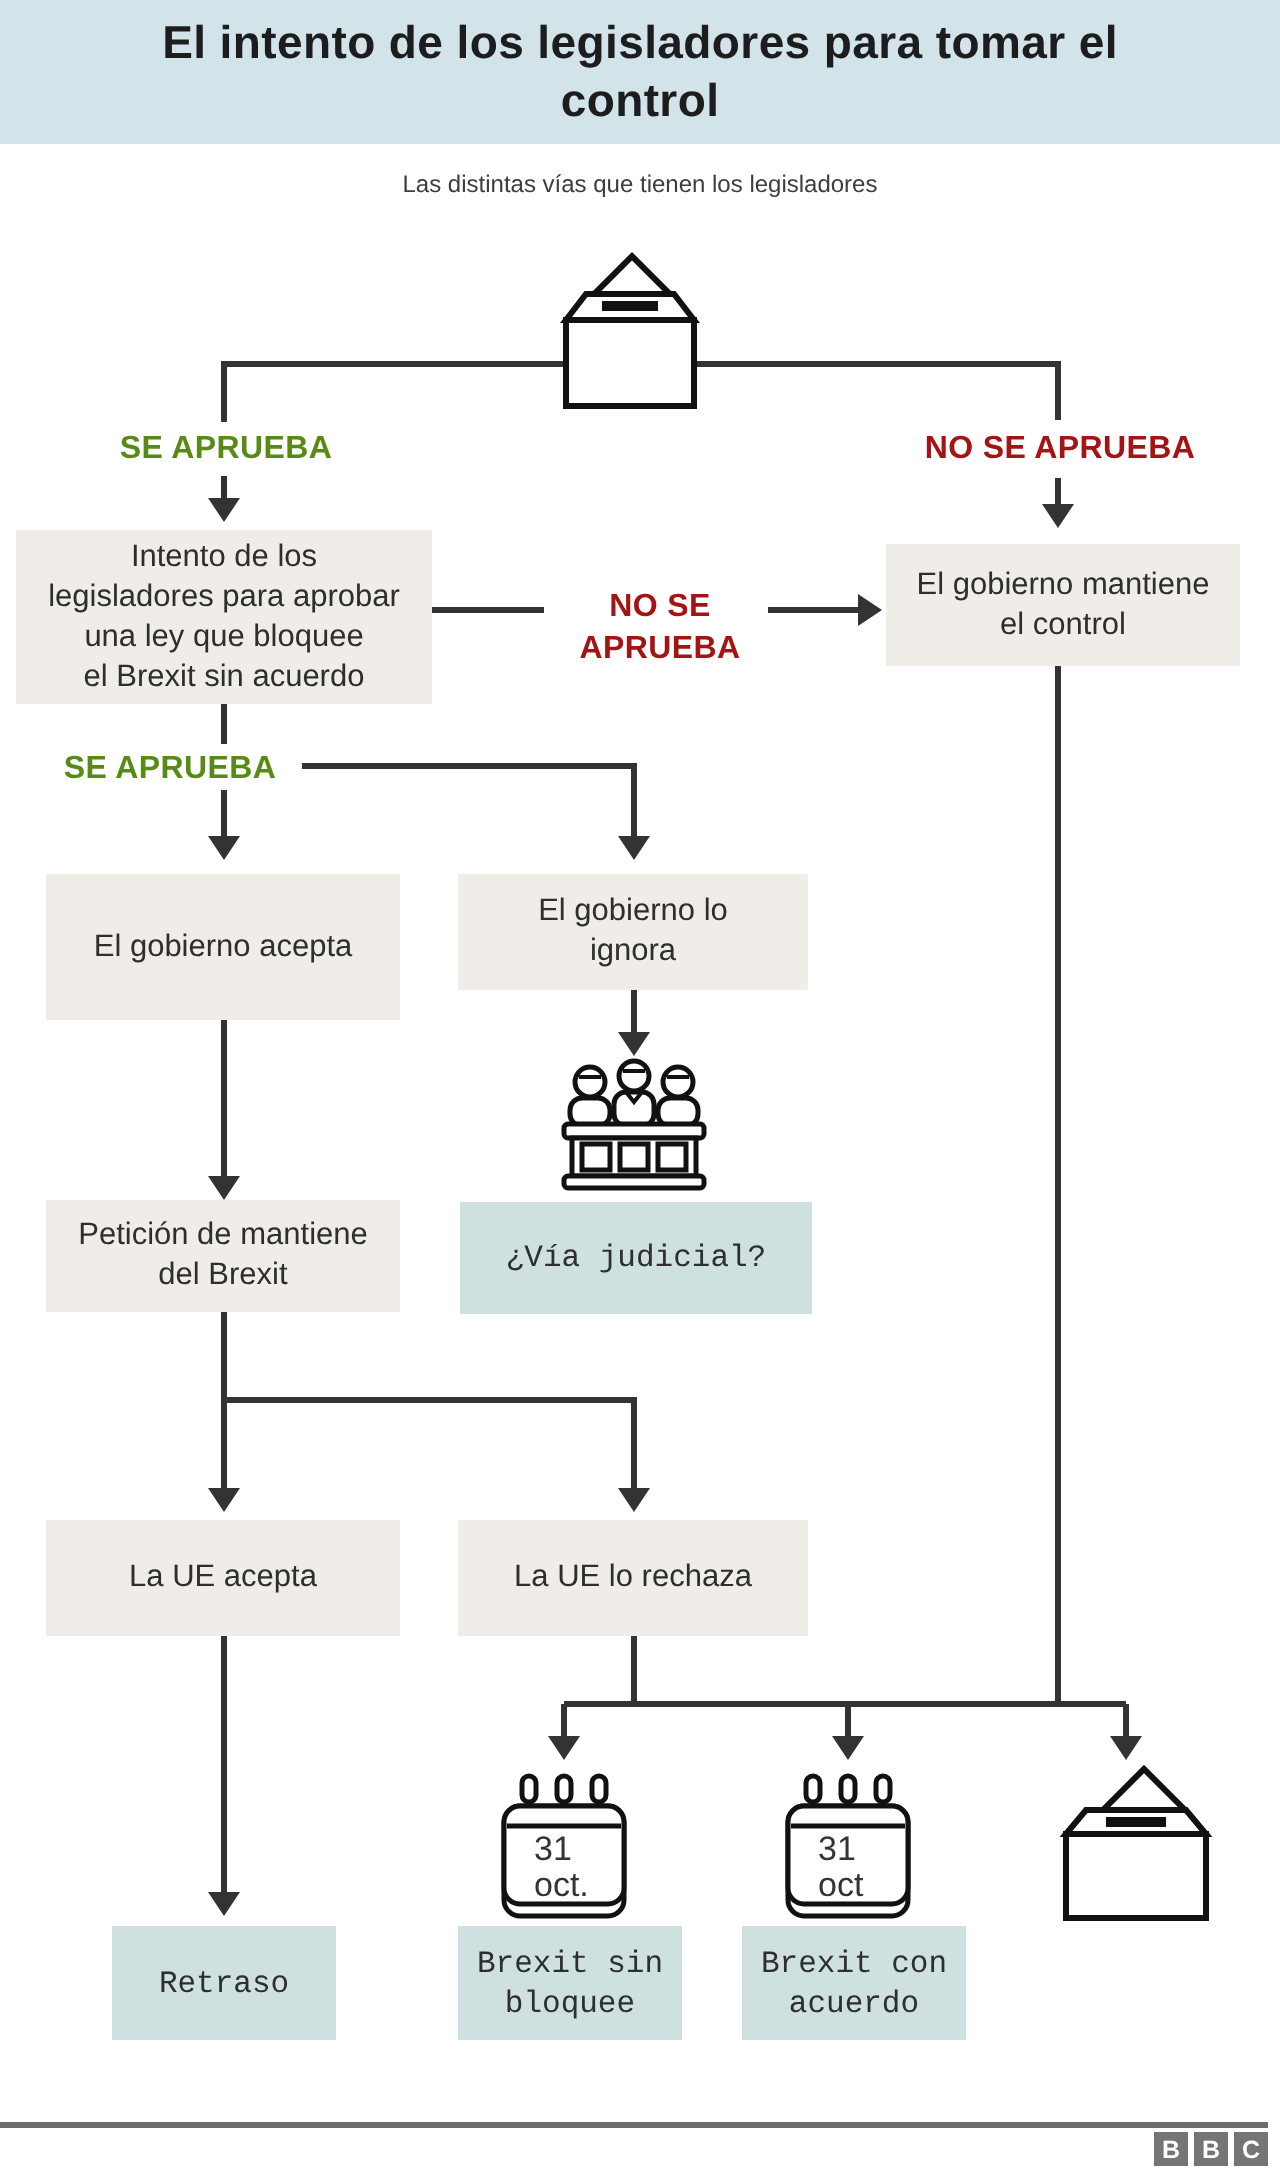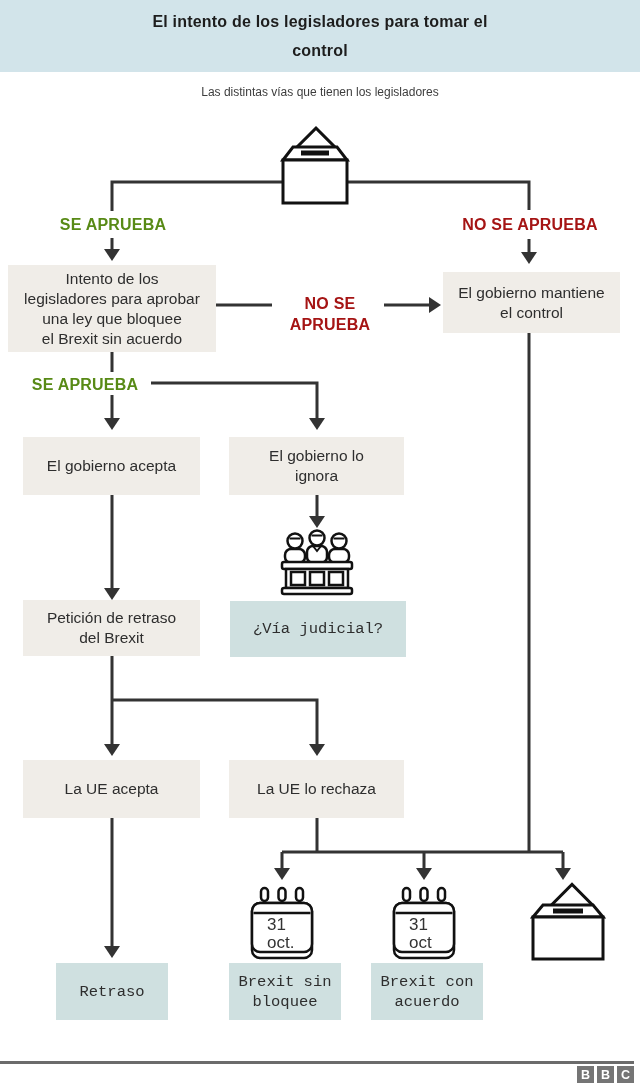--- a/index.html
+++ b/index.html
@@ -5,21 +5,21 @@
   html,body{margin:0;padding:0;background:#ffffff;}
   .canvas{
     position:relative;width:640px;height:1090px;background:#ffffff;
     font-family:"Liberation Sans","DejaVu Sans",sans-serif;overflow:hidden;
   }
   .titlebar{
     position:absolute;left:0;top:0;width:640px;height:72px;background:#d2e4ea;
     display:flex;align-items:center;justify-content:center;
   }
   .titlebar h1{
-    margin:0;font-size:16px;line-height:29px;font-weight:bold;color:#1d1d1d;
+    margin:0;font-size:23px;line-height:29px;font-weight:bold;color:#1d1d1d;
     text-align:center;white-space:pre-line;letter-spacing:.2px;
   }
   .subtitle{
     position:absolute;left:0;top:85px;width:640px;text-align:center;
     font-size:12px;color:#3d3d3d;
   }
   .connectors{position:absolute;left:0;top:0;}
   .icon{position:absolute;}
   .node{
     position:absolute;display:flex;align-items:center;justify-content:center;
@@ -90,25 +90,25 @@
   <div class="flow-label red" style="left:275px;top:293px;width:110px">NO SE
 APRUEBA</div>
   <div class="flow-label green" style="left:10px;top:374px;width:150px">SE APRUEBA</div>
 
   <div class="node gray" style="left:8px;top:265px;width:208px;height:87px">Intento de los
 legisladores para aprobar
 una ley que bloquee
 el Brexit sin acuerdo</div>
   <div class="node gray" style="left:443px;top:272px;width:177px;height:61px">El gobierno mantiene
 el control</div>
-  <div class="node gray" style="left:23px;top:437px;width:177px;height:58px">El gobierno acepta</div>
+  <div class="node gray" style="left:23px;top:437px;width:177px;height:73px">El gobierno acepta</div>
   <div class="node gray" style="left:229px;top:437px;width:175px;height:58px">El gobierno lo
 ignora</div>
   <div class="node blue" style="left:230px;top:601px;width:176px;height:56px">¿Vía judicial?</div>
-  <div class="node gray" style="left:23px;top:600px;width:177px;height:56px">Petición de retraso
+  <div class="node gray" style="left:23px;top:600px;width:177px;height:56px">Petición de mantiene
 del Brexit</div>
   <div class="node gray" style="left:23px;top:760px;width:177px;height:58px">La UE acepta</div>
   <div class="node gray" style="left:229px;top:760px;width:175px;height:58px">La UE lo rechaza</div>
   <div class="node blue" style="left:56px;top:963px;width:112px;height:57px">Retraso</div>
   <div class="node blue" style="left:229px;top:963px;width:112px;height:57px">Brexit sin
 bloquee</div>
   <div class="node blue" style="left:371px;top:963px;width:112px;height:57px">Brexit con
 acuerdo</div>
 
   <svg class="icon" style="left:280px;top:528px" width="74" height="68" viewBox="0 0 74 68">

